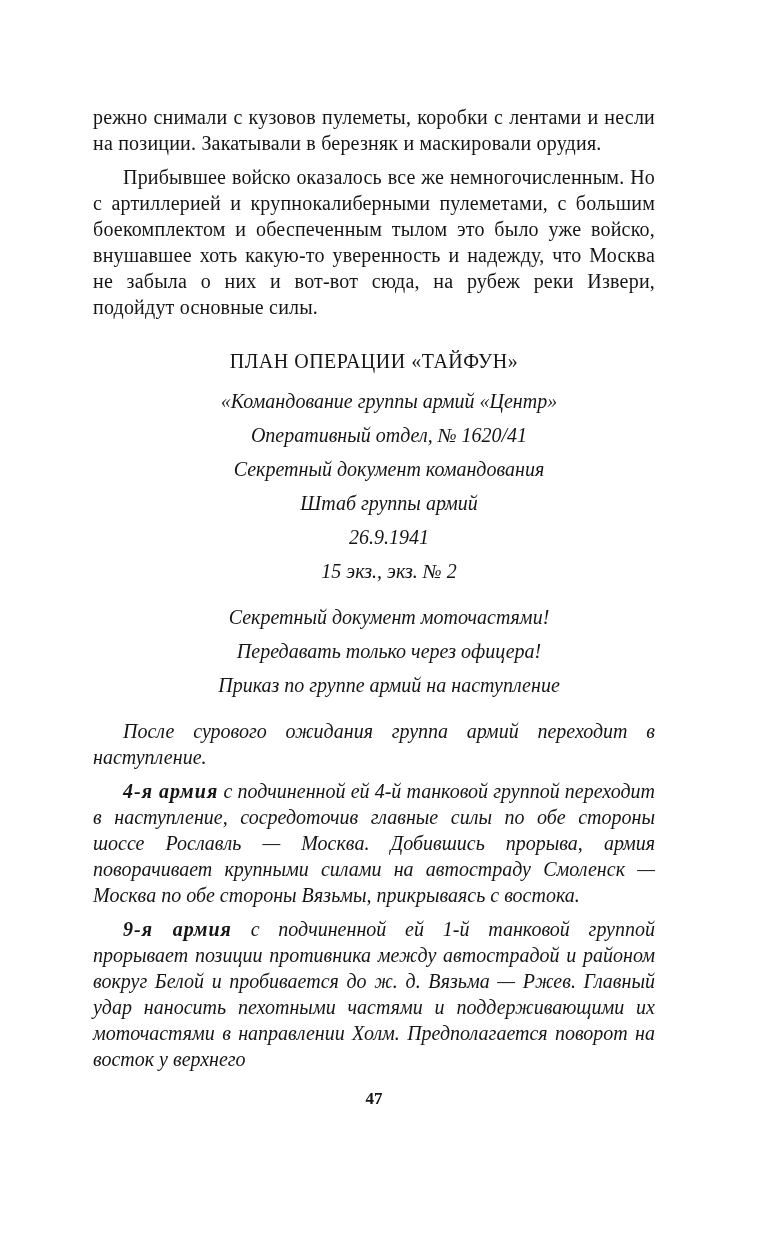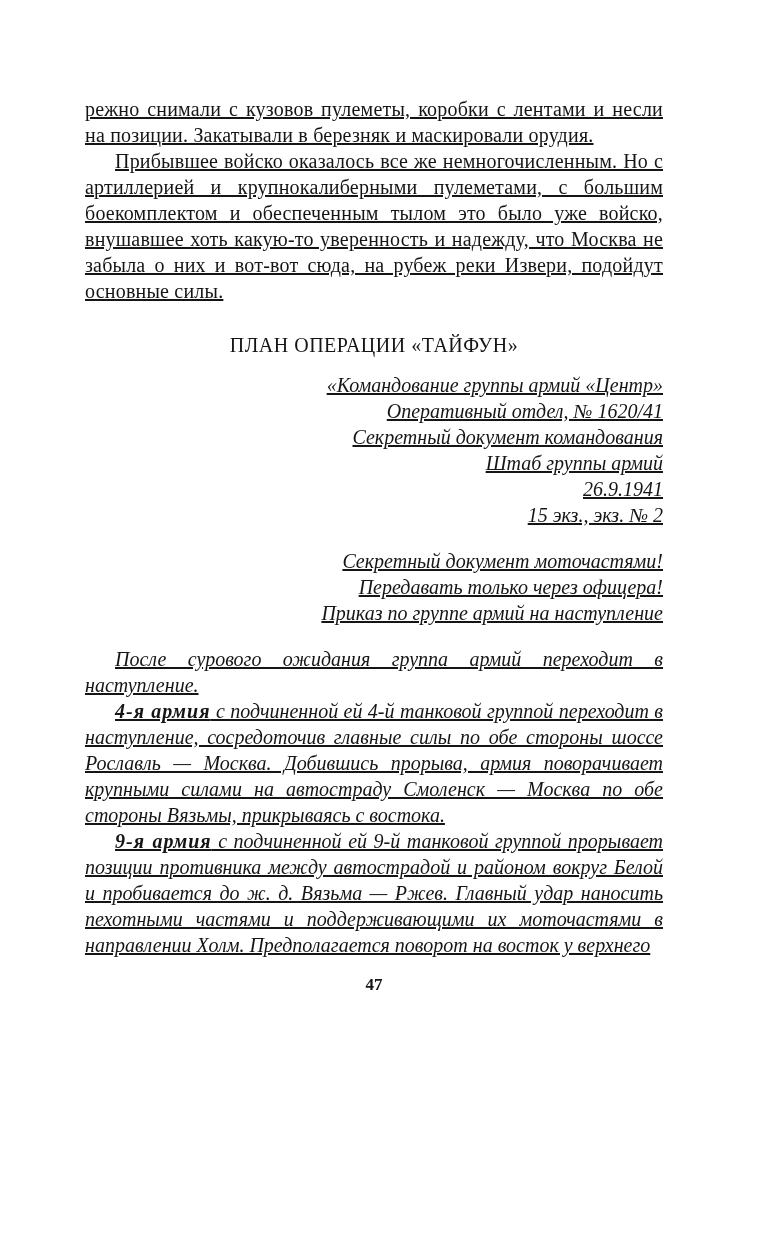--- a/index.html
+++ b/index.html
@@ -17,42 +17,42 @@
     color: #151515;
   }
   .content {
     position: absolute;
     left: 85px;
     top: 96px;
     width: 578px;
     font-size: 20px;
     line-height: 26px;
   }
-  p { margin: 0; text-decoration: underline; }
+  p { margin: 8px; }
   .body-par {
     text-align: justify;
     letter-spacing: 0.2px;
   }
   .body-par.indent {
     text-indent: 30px;
   }
   .heading {
     margin: 28px 0 14px 0;
     font-size: 20px;
     font-weight: normal;
     text-align: center;
     letter-spacing: 0.5px;
   }
   .doc-block {
     margin: 0 0 20px 0;
     padding-left: 30px;
     font-style: italic;
   }
   .doc-line {
-    text-align: right;
+    text-align: center;
   }
   .doc-paragraphs {
     font-style: italic;
   }
   .doc-par {
     text-align: justify;
     text-indent: 30px;
   }
   .lead {
     font-weight: bold;
@@ -93,20 +93,20 @@
     </div>
 
     <div class="doc-paragraphs">
       <p class="doc-par">
         <span>После сурового ожидания группа армий переходит в наступление.</span>
       </p>
       <p class="doc-par">
         <strong class="lead">4-я армия</strong><span> с подчиненной ей 4-й танковой группой переходит в наступление, сосредоточив главные силы по обе стороны шоссе Рославль — Москва. Добившись прорыва, армия поворачивает крупными силами на автостраду Смоленск — Москва по обе стороны Вязьмы, прикрываясь с востока.</span>
       </p>
       <p class="doc-par">
-        <strong class="lead">9-я армия</strong><span> с подчиненной ей 9-й танковой группой прорывает позиции противника между автострадой и районом вокруг Белой и пробивается до ж. д. Вязьма — Ржев. Главный удар наносить пехотными частями и поддерживающими их моточастями в направлении Холм. Предполагается поворот на восток у верхнего</span>
+        <strong class="lead">9-я армия</strong><span> с подчиненной ей 1-й танковой группой прорывает позиции противника между автострадой и районом вокруг Белой и пробивается до ж. д. Вязьма — Ржев. Главный удар наносить пехотными частями и поддерживающими их моточастями в направлении Холм. Предполагается поворот на восток у верхнего</span>
       </p>
     </div>
 
     <div class="page-number">47</div>
 
   </div>
 </div>
 
 </body></html>

